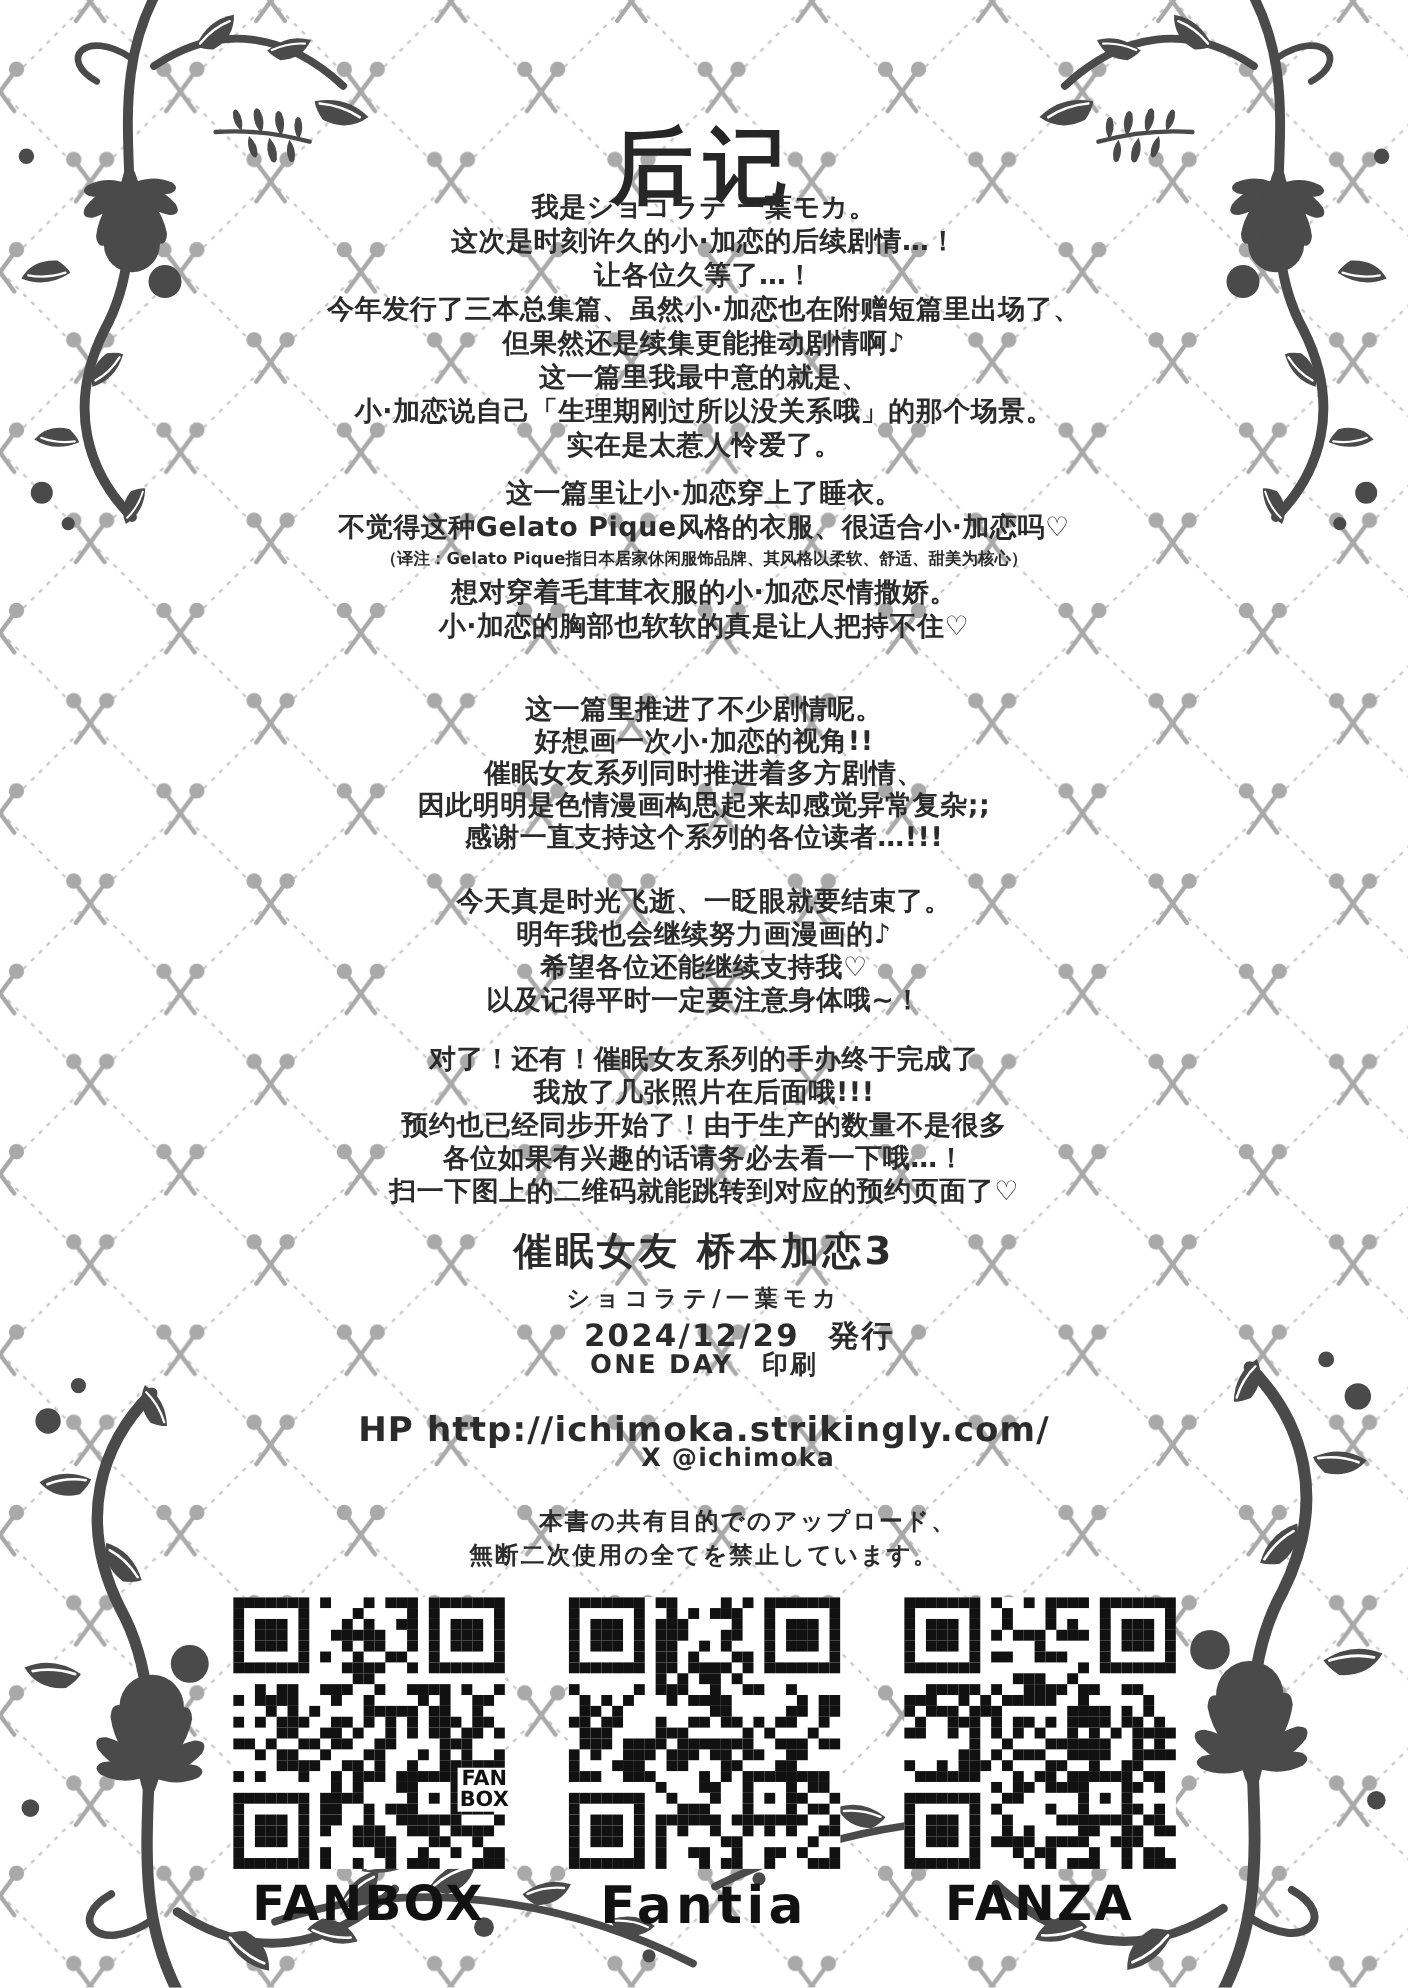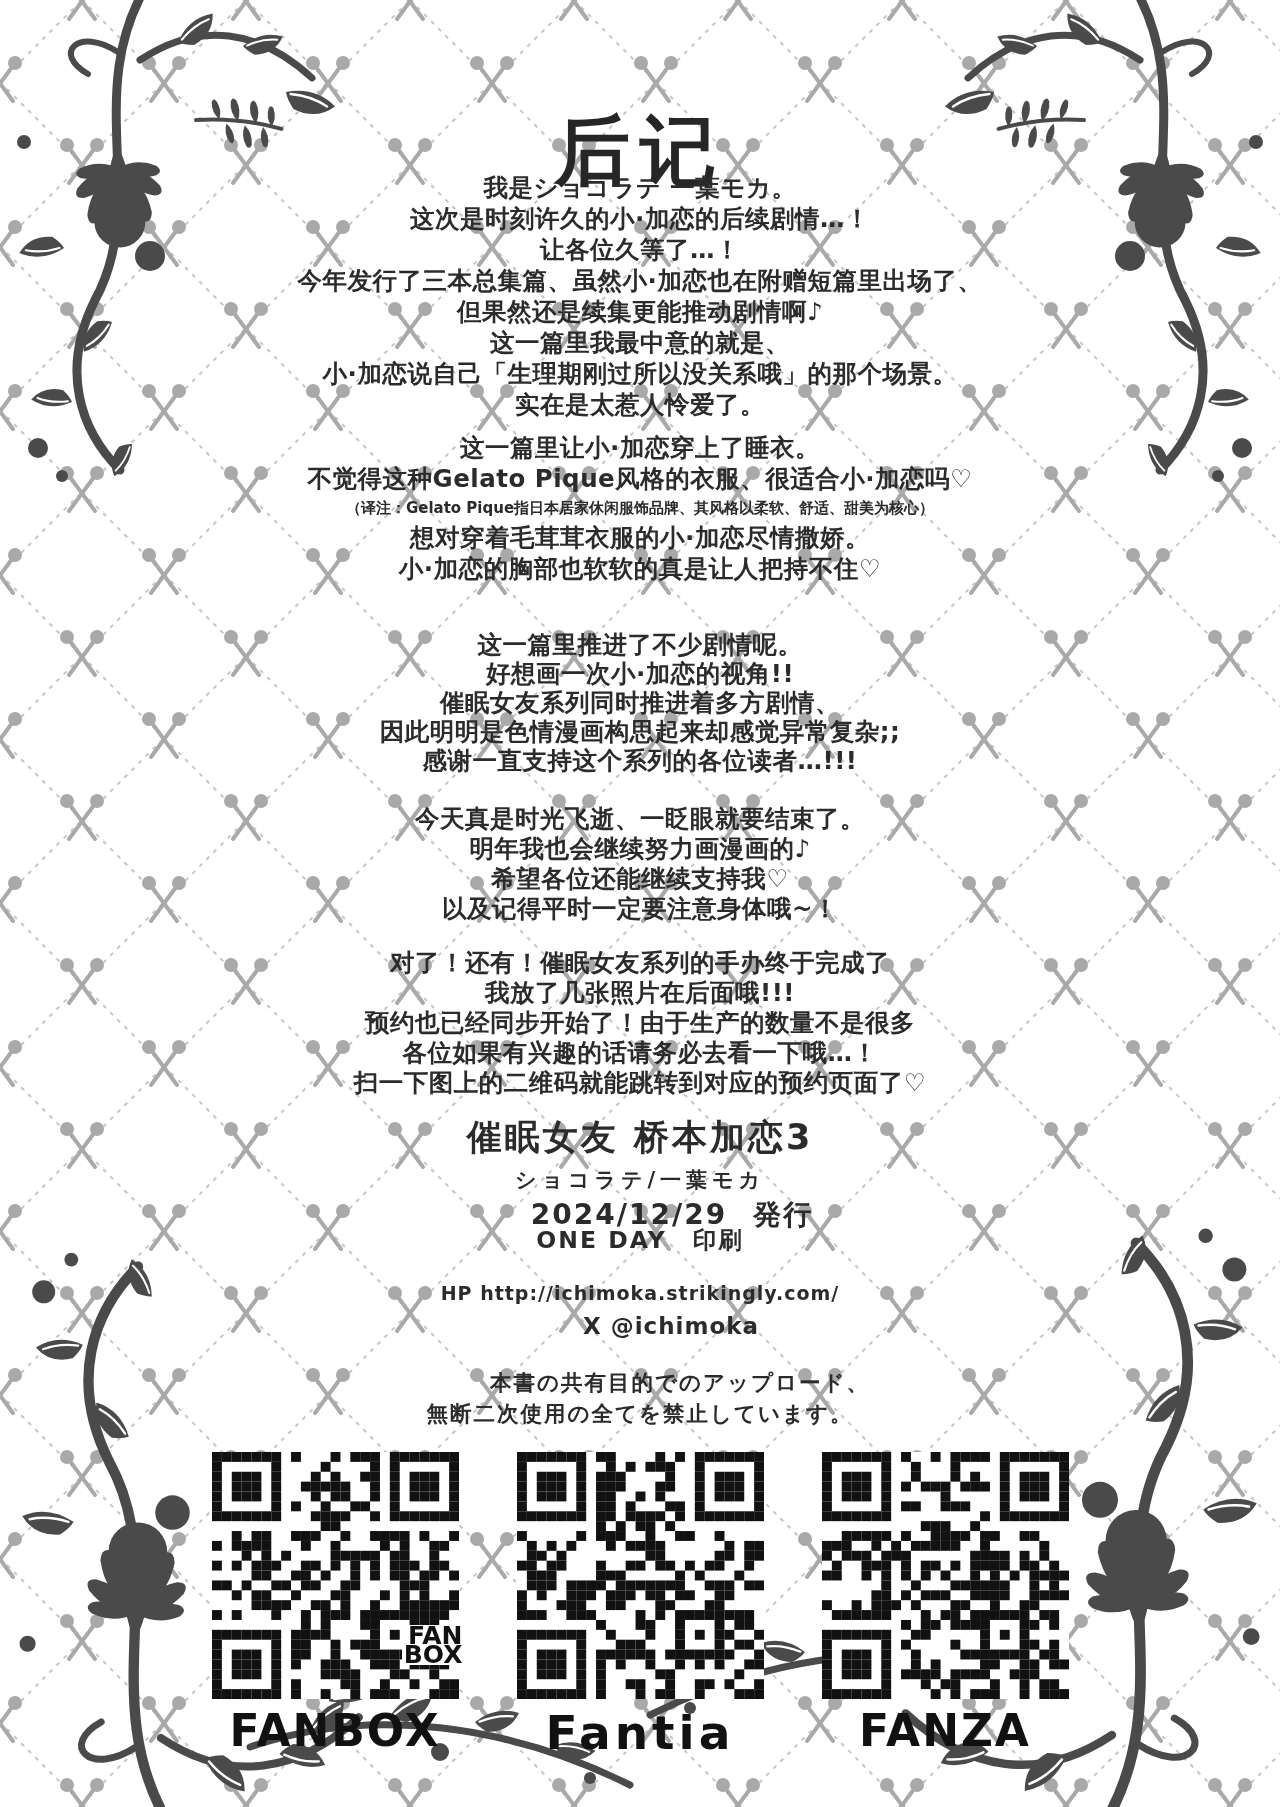--- a/index.html
+++ b/index.html
@@ -17,32 +17,32 @@
   #p2{top:432px;}
   #p3{top:630px;}#p3 .line{line-height:29px;}
   #p4{top:804px;}#p4 .line{line-height:30px;}
   #p5{top:948px;}#p5 .line{line-height:30px;}
   .line.small{font-size:15px;line-height:28px;letter-spacing:0;}
   .book-title{top:1114px;font-size:35px;font-weight:900;letter-spacing:3px;}
   .author{top:1166px;font-size:21px;font-weight:700;letter-spacing:5px;}
   .publine{top:1196px;font-size:28px;font-weight:700;letter-spacing:2px;padding-left:32px;}
   .prtline{top:1224px;font-size:23.5px;font-weight:700;letter-spacing:2px;}
   .gapL{display:inline-block;margin-left:26px;}
-  .hp{top:1282px;font-size:19px;font-weight:700;letter-spacing:1px;}
+  .hp{top:1282px;font-size:31px;font-weight:700;letter-spacing:1px;}
   .xh{top:1313px;font-size:23px;font-weight:700;letter-spacing:1px;padding-left:31px;}
   .disc1{top:1368px;font-size:21.5px;font-weight:700;letter-spacing:2px;margin-left:40px;}
   .disc2{top:1399px;font-size:21.5px;font-weight:700;letter-spacing:2px;}
   .qr-row{position:absolute;top:1452px;left:0;width:1280px;display:flex;justify-content:center;gap:58px;}
   .qr-block{width:247px;text-align:center;position:relative;}
   .qr-frame{position:relative;width:247px;height:247px;background:#ffffff;}
   .qr-frame svg{display:block;width:247px;height:247px;}
   .qr-badge{
-    position:absolute;right:-6px;bottom:34px;background:#ffffff;
-    font-weight:900;font-size:25px;line-height:19px;letter-spacing:0;
-    white-space:pre-line;text-align:right;color:#111;padding:1px 2px;
+    position:absolute;right:-6px;bottom:52px;background:#ffffff;
+    font-weight:900;font-size:19px;line-height:19px;letter-spacing:0;
+    white-space:pre-line;text-align:center;color:#111;padding:1px 2px;
   }
   .qr-label{margin-top:6px;font-weight:900;font-size:44px;letter-spacing:2px;color:#111;white-space:nowrap;}
   .qr-label.fantia{font-size:47px;letter-spacing:4px;}
 </style>
 </head>
 <body>
 
 <div class="page">
 
   <svg class="bg" xmlns="http://www.w3.org/2000/svg">

